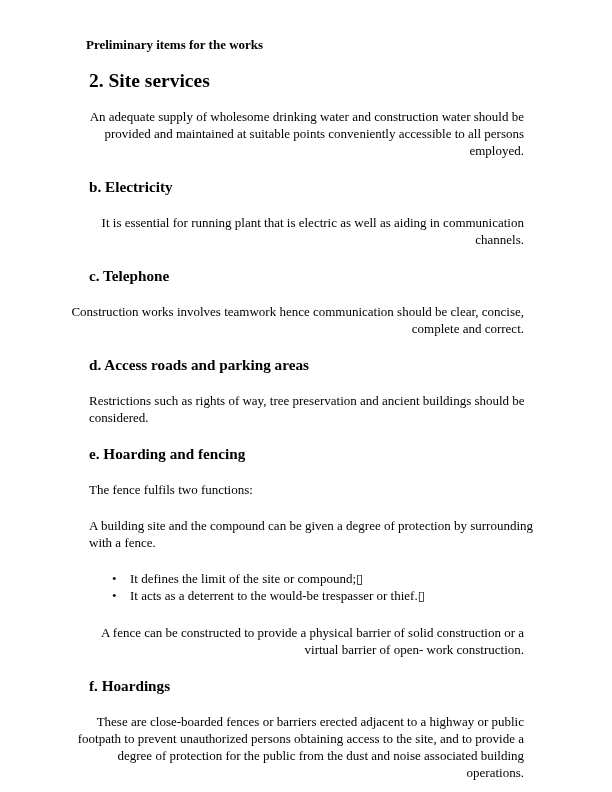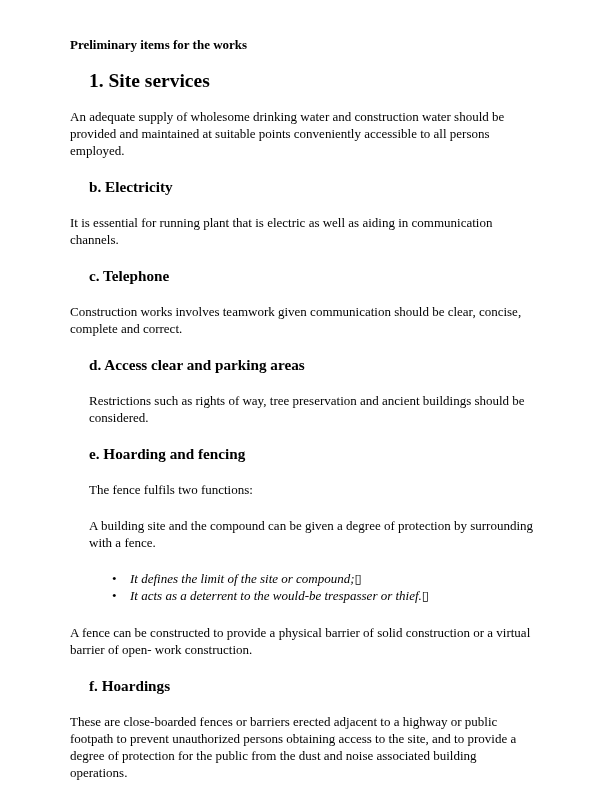--- a/index.html
+++ b/index.html
@@ -16,75 +16,75 @@
     padding: 36px 76px 20px 70px;
     font-family: "Liberation Serif", "DejaVu Serif", serif;
     font-size: 13px;
     line-height: 17px;
     color: #000000;
     overflow: hidden;
   }
   .doc-title {
     font-size: 13px;
     font-weight: bold;
-    margin: 0 0 19px 0;
+    margin: 0 0 19px 16px;
   }
   .h {
     font-weight: bold;
     margin: 0 0 19px 0;
     padding-left: 19px;
   }
   .h.extra-gap {
   }
   .p {
-    margin: 0 0 19px 0;
+    margin: 0 12px 19px 0;
+    text-align: right;
   }
   .p-indent {
     margin: 0 0 19px 0;
     padding-left: 19px;
   }
   .bullets {
     margin: 0 0 20px 0;
     padding-left: 42px;
   }
   .bullet-item {
     display: flex;
     align-items: baseline;
   }
   .bullet-marker {
     width: 18px;
     flex: 0 0 18px;
     text-align: left;
   }
   .bullet-text {
     flex: 1;
-    font-style: italic;
   }
 </style>
 </head>
 <body>
 
 <div class="page">
 
   <h1 class="doc-title">Preliminary items for the works</h1>
 
-  <h2 class="h">1. Site services</h2>
+  <h2 class="h">2. Site services</h2>
 
 
   <p class="p">An adequate supply of wholesome drinking water and construction water should be provided and maintained at suitable points conveniently accessible to all persons employed.</p>
 
   <h3 class="h">b. Electricity</h3>
 
   <p class="p">It is essential for running plant that is electric as well as aiding in communication channels.</p>
 
   <h3 class="h">c. Telephone</h3>
 
-  <p class="p">Construction works involves teamwork given communication should be clear, concise, complete and correct.</p>
+  <p class="p">Construction works involves teamwork hence communication should be clear, concise, complete and correct.</p>
 
-  <h3 class="h">d. Access clear and parking areas</h3>
+  <h3 class="h">d. Access roads and parking areas</h3>
 
   <p class="p-indent">Restrictions such as rights of way, tree preservation and ancient buildings should be considered.</p>
 
   <h3 class="h">e. Hoarding and fencing</h3>
 
   <p class="p-indent">The fence fulfils two functions:</p>
 
   <p class="p-indent">A building site and the compound can be given a degree of protection by surrounding with a fence.</p>
 
   <div class="bullets">

